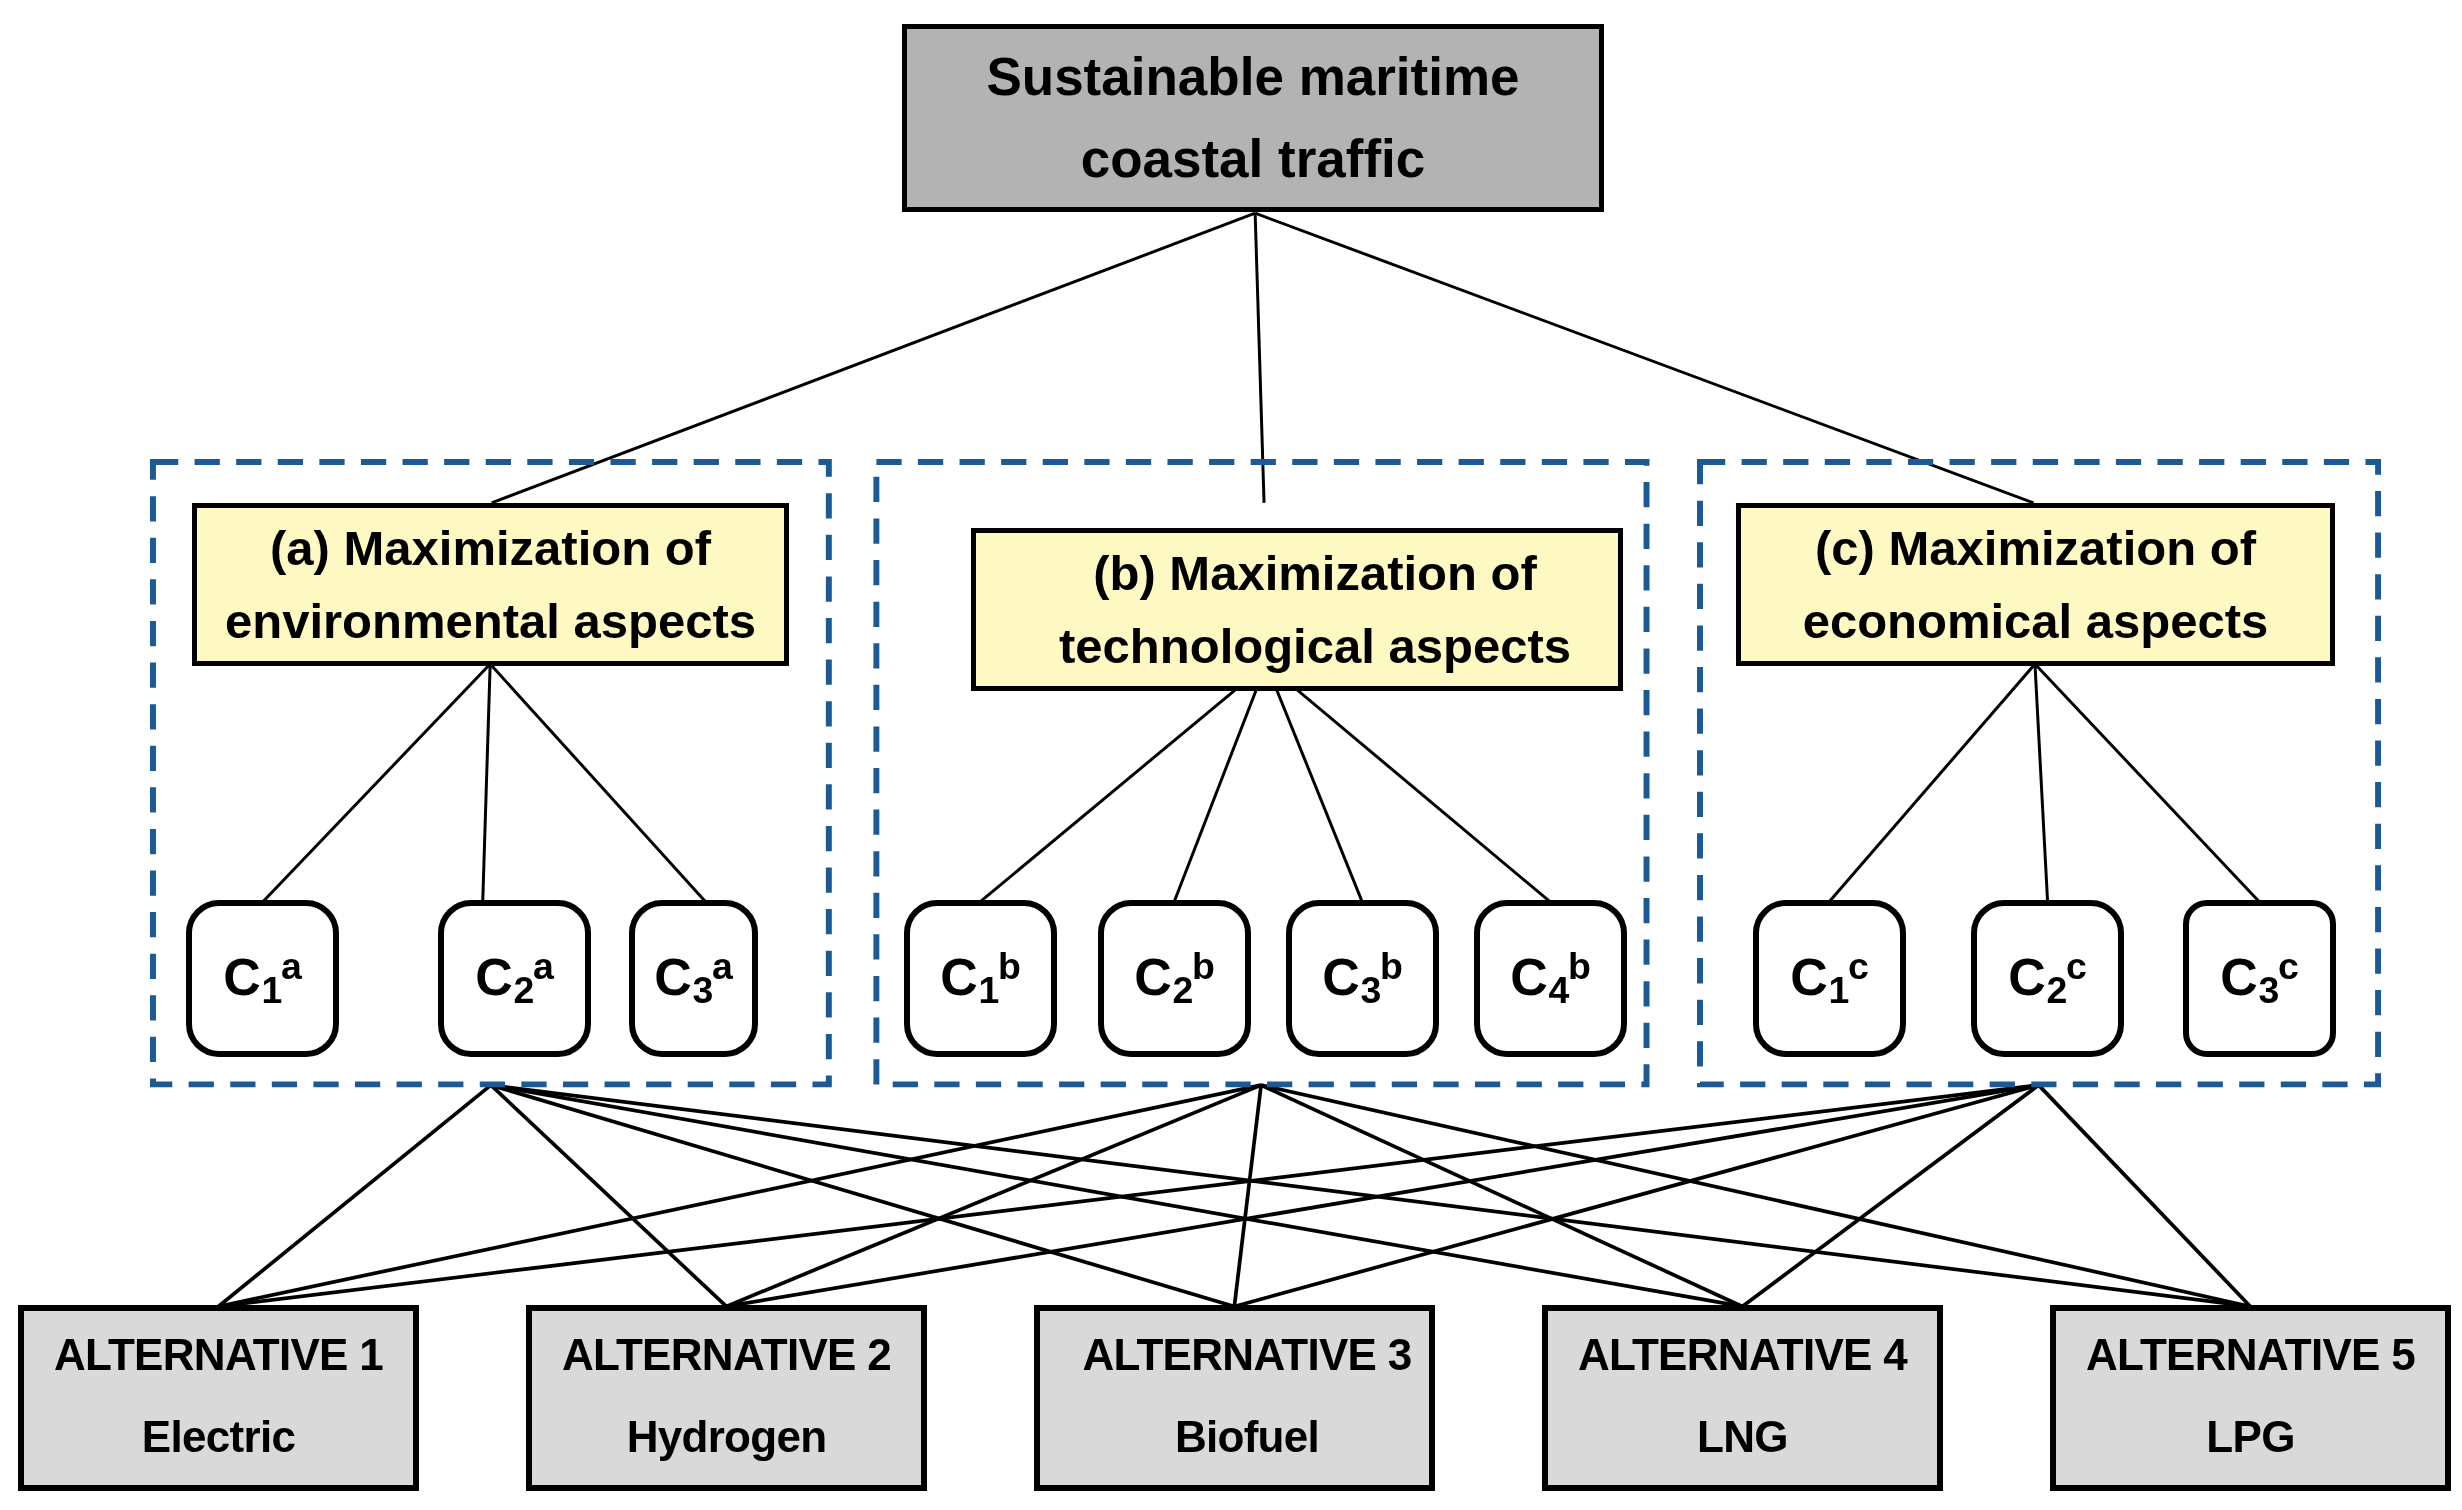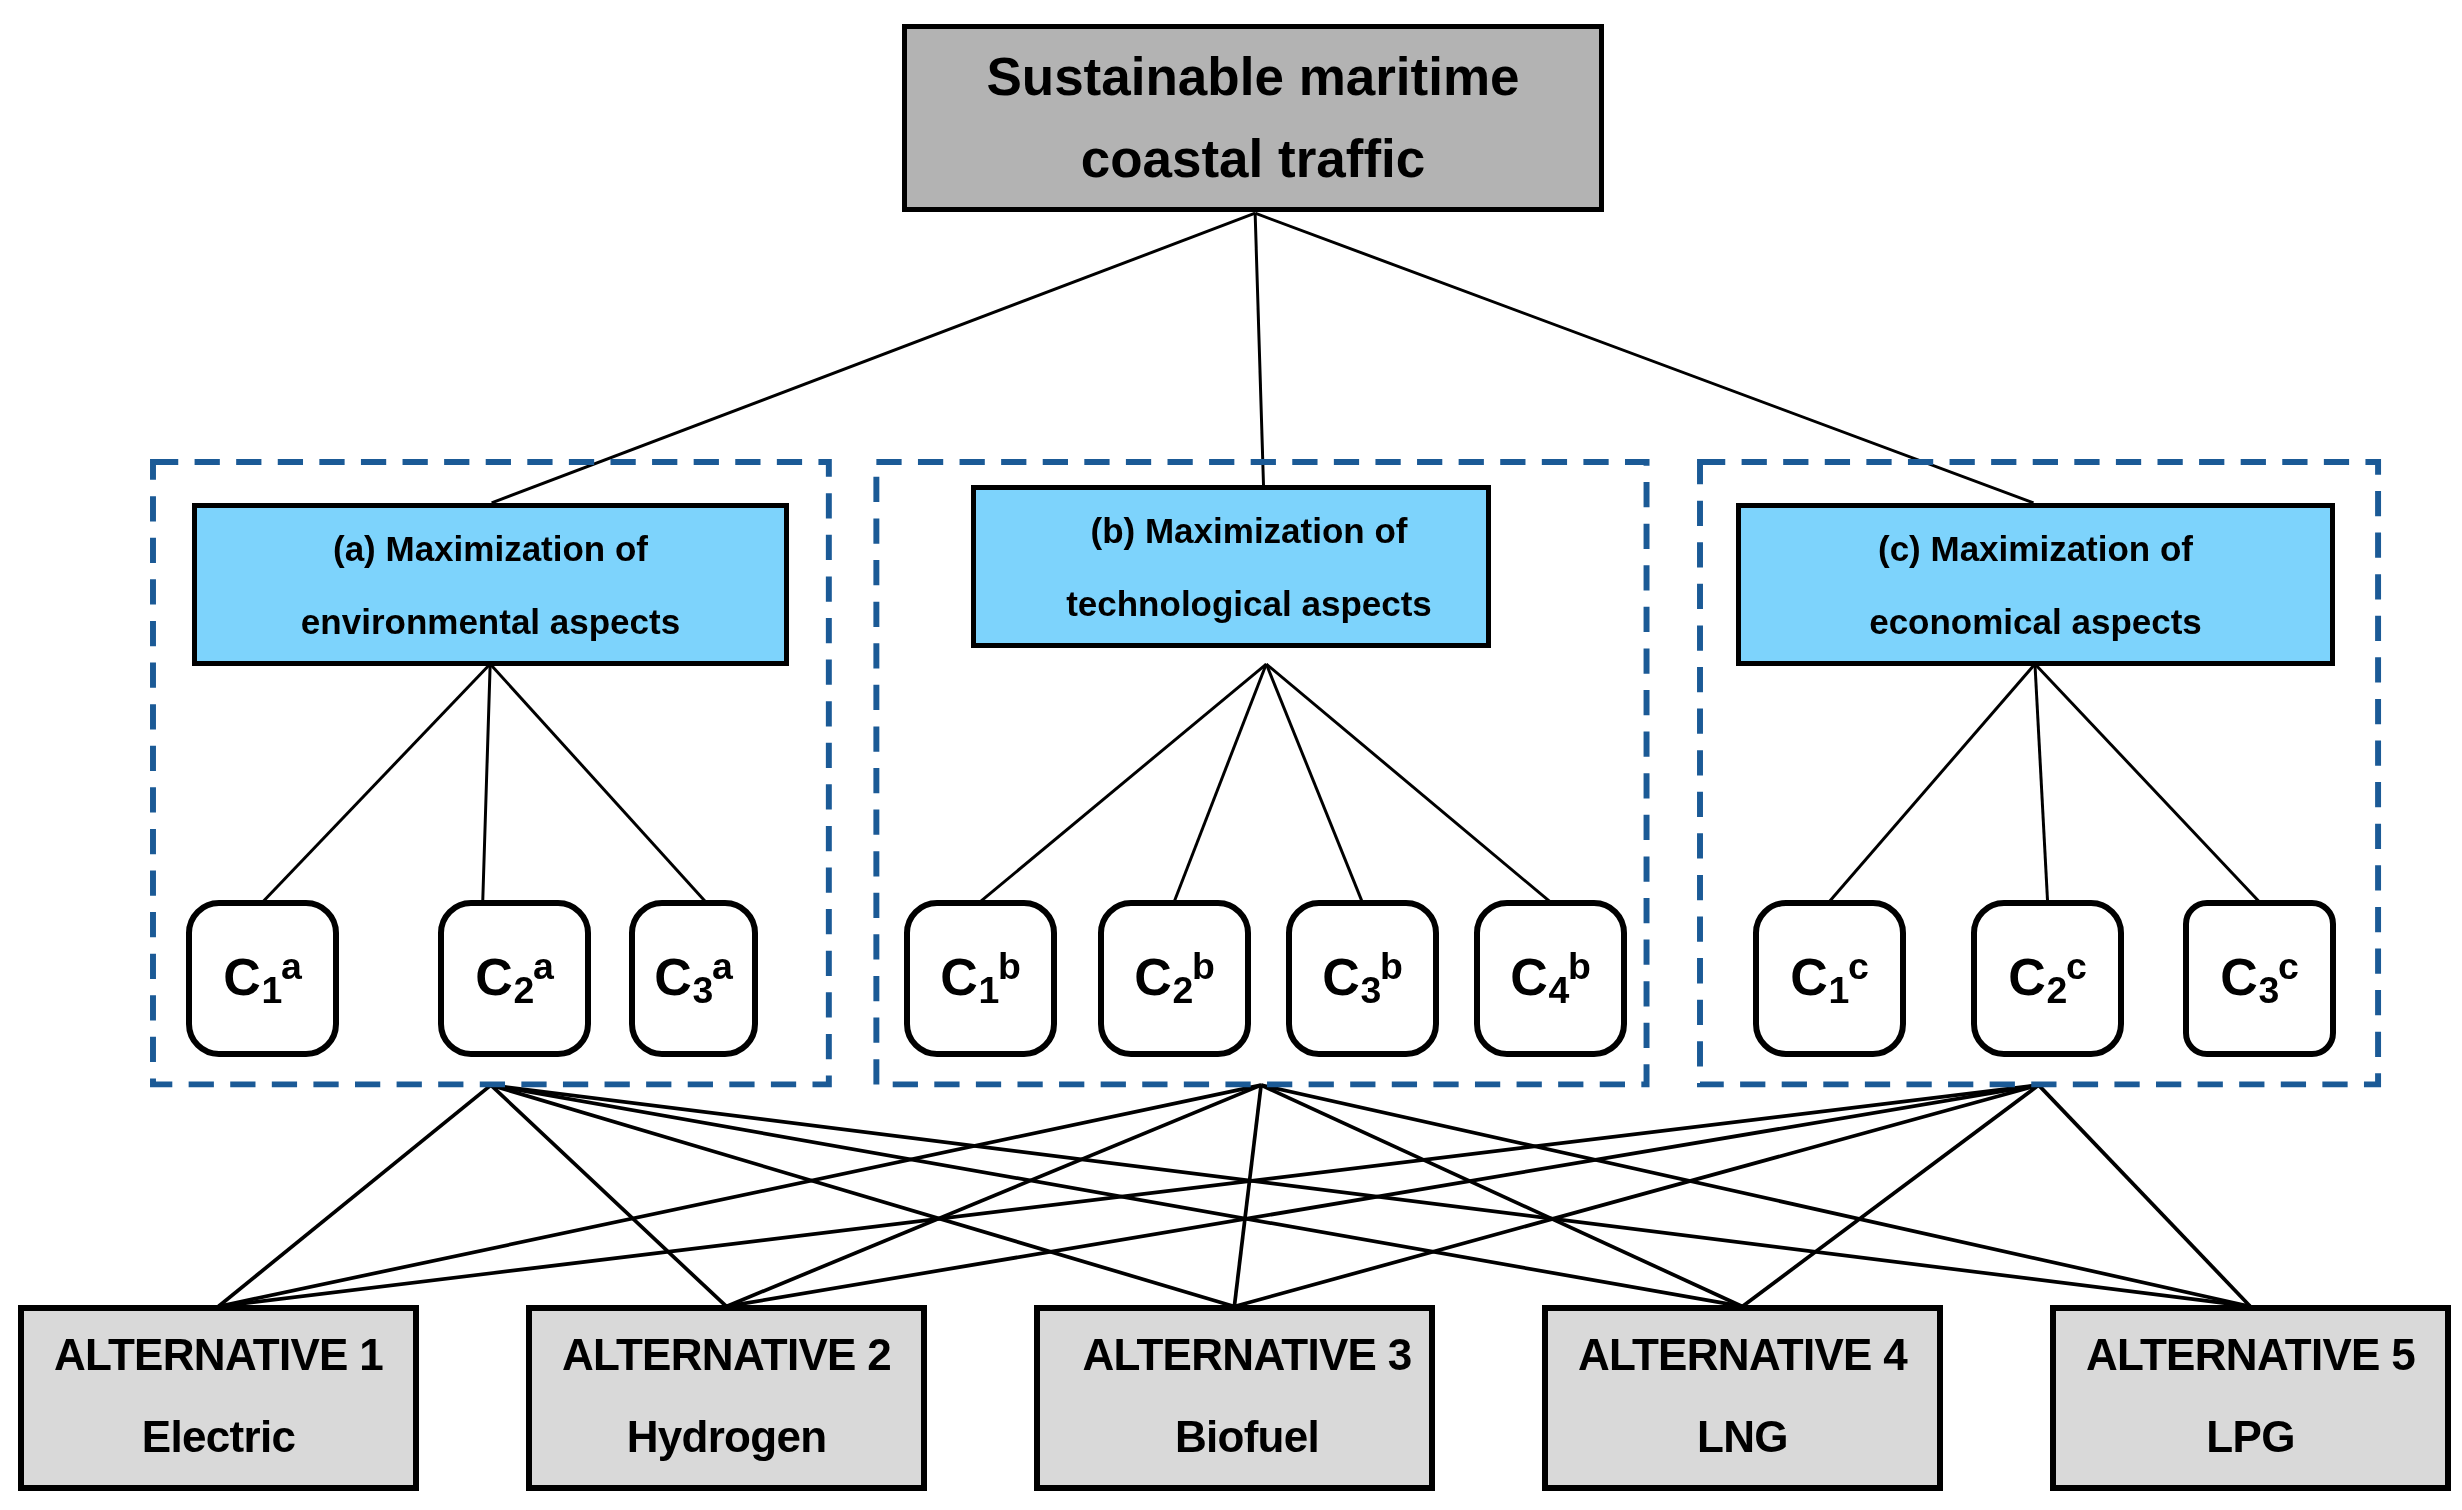--- a/index.html
+++ b/index.html
@@ -30,23 +30,23 @@
     z-index: 1;
     font-weight: 700;
   }
   .goal {
     background: #b3b3b3;
     border: 5.2px solid #000;
     font-size: 53px;
     line-height: 82px;
   }
   .crit {
-    background: #7dd3fc;
+    background: #fef9c3;
     border: 5.2px solid #000;
-    font-size: 35px;
+    font-size: 49px;
     line-height: 73px;
   }
   .subbox {
     background: #ffffff;
     border: 6px solid #000;
     border-radius: 33px;
     font-size: 52px;
   }
   .subbox .cluster { white-space: nowrap; }
   .subbox sub {
@@ -135,21 +135,21 @@
 
   <div class="node goal" style="left:902px; top:24px; width:702px; height:188px;">
     <div>Sustainable maritime</div>
     <div class="line2">coastal traffic</div>
   </div>
 
   <div class="node crit" style="left:192px; top:503px; width:597px; height:163px;">
     <div>(a) Maximization of</div>
     <div class="line2">environmental aspects</div>
   </div>
-  <div class="node crit" style="left:971px; top:485px; width:520px; height:163px;padding-left:36px;">
+  <div class="node crit" style="left:971px; top:528px; width:652px; height:163px;padding-left:36px;">
     <div>(b) Maximization of</div>
     <div class="line2">technological aspects</div>
   </div>
   <div class="node crit" style="left:1736px; top:503px; width:599px; height:163px;">
     <div>(c) Maximization of</div>
     <div class="line2">economical aspects</div>
   </div>
 
   <div class="node subbox" style="left:186px; top:900px; width:153px; height:157px;">
     <span class="cluster"><span>C</span><sub>1</sub><sup>a</sup></span>

